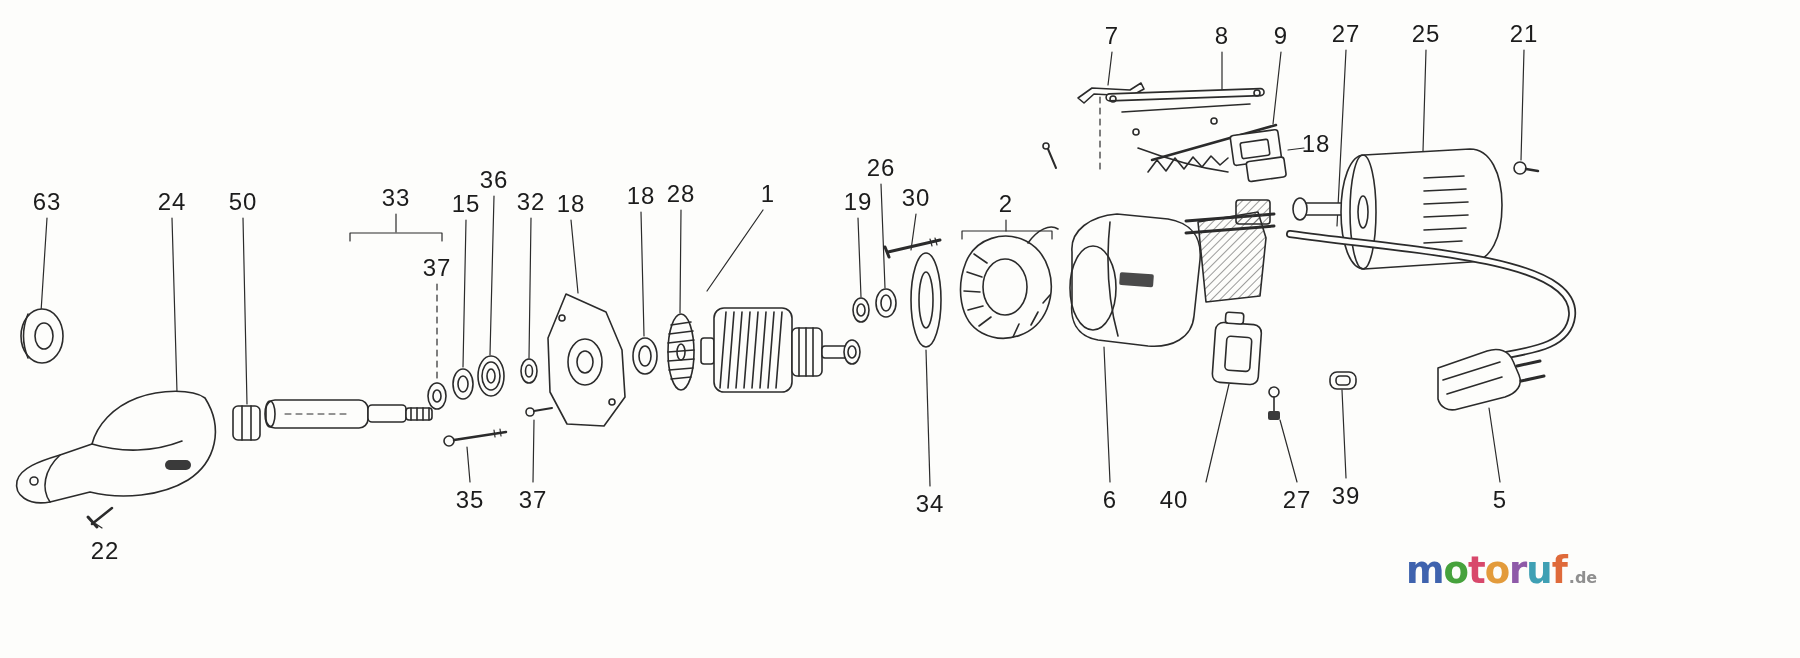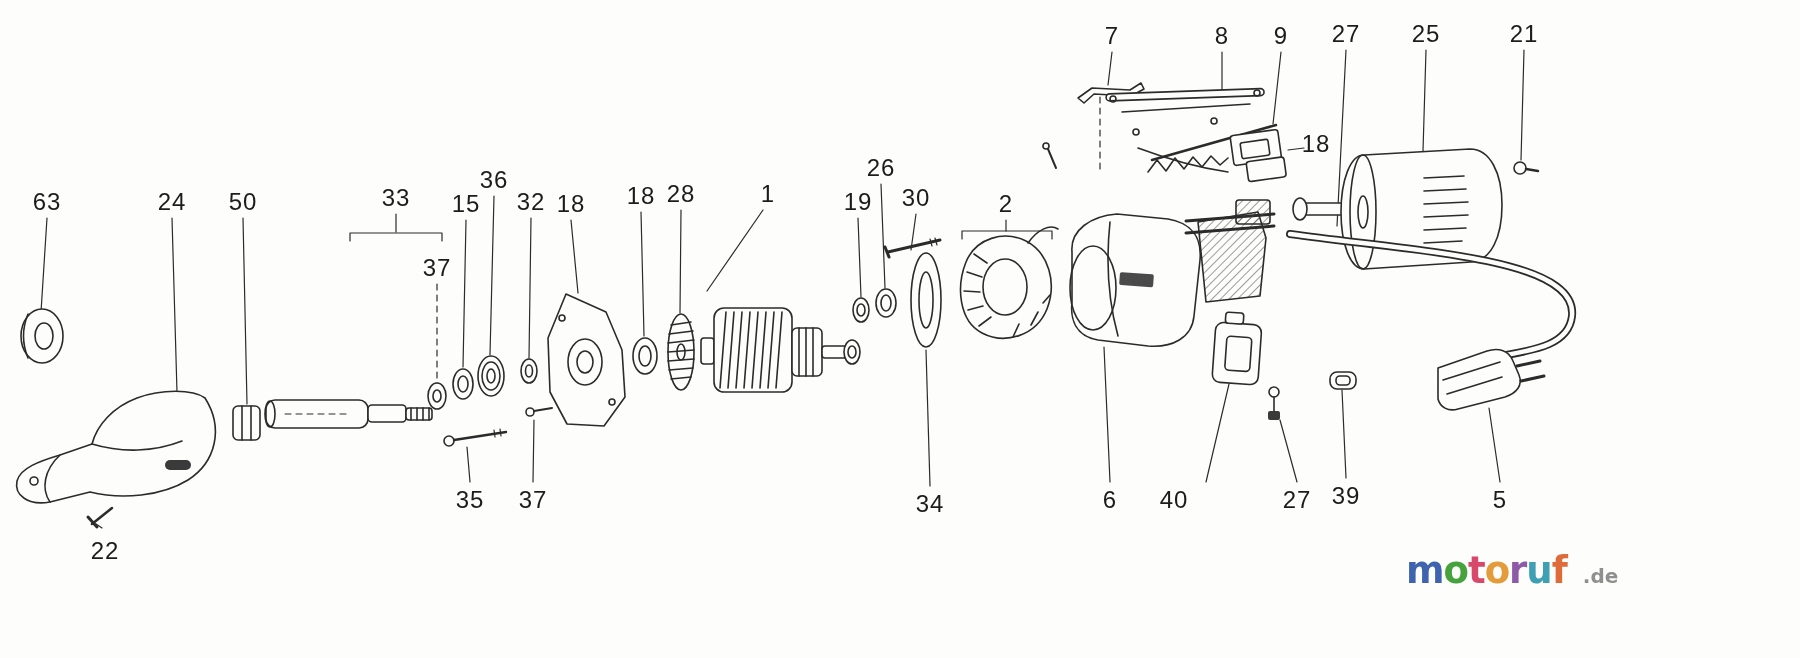--- a/index.html
+++ b/index.html
@@ -24,23 +24,23 @@
     position:absolute;
     left:1406px;top:552px;
     font-family:"DejaVu Sans", sans-serif;
     font-weight:bold;
     font-size:37px;
     line-height:1;
     letter-spacing:-1px;
     white-space:nowrap;
   }
   .logo .tld{
-    font-size:20px;
+    font-size:16px;
     letter-spacing:0;
-    margin-left:16px;
+    margin-left:2px;
   }
 </style>
 </head>
 <body>
 
 <div class="stage">
 
   <svg class="art" viewBox="0 0 1800 658" xmlns="http://www.w3.org/2000/svg">
     <defs>
       <pattern id="hatch" patternUnits="userSpaceOnUse" width="6" height="6" patternTransform="rotate(45)">

